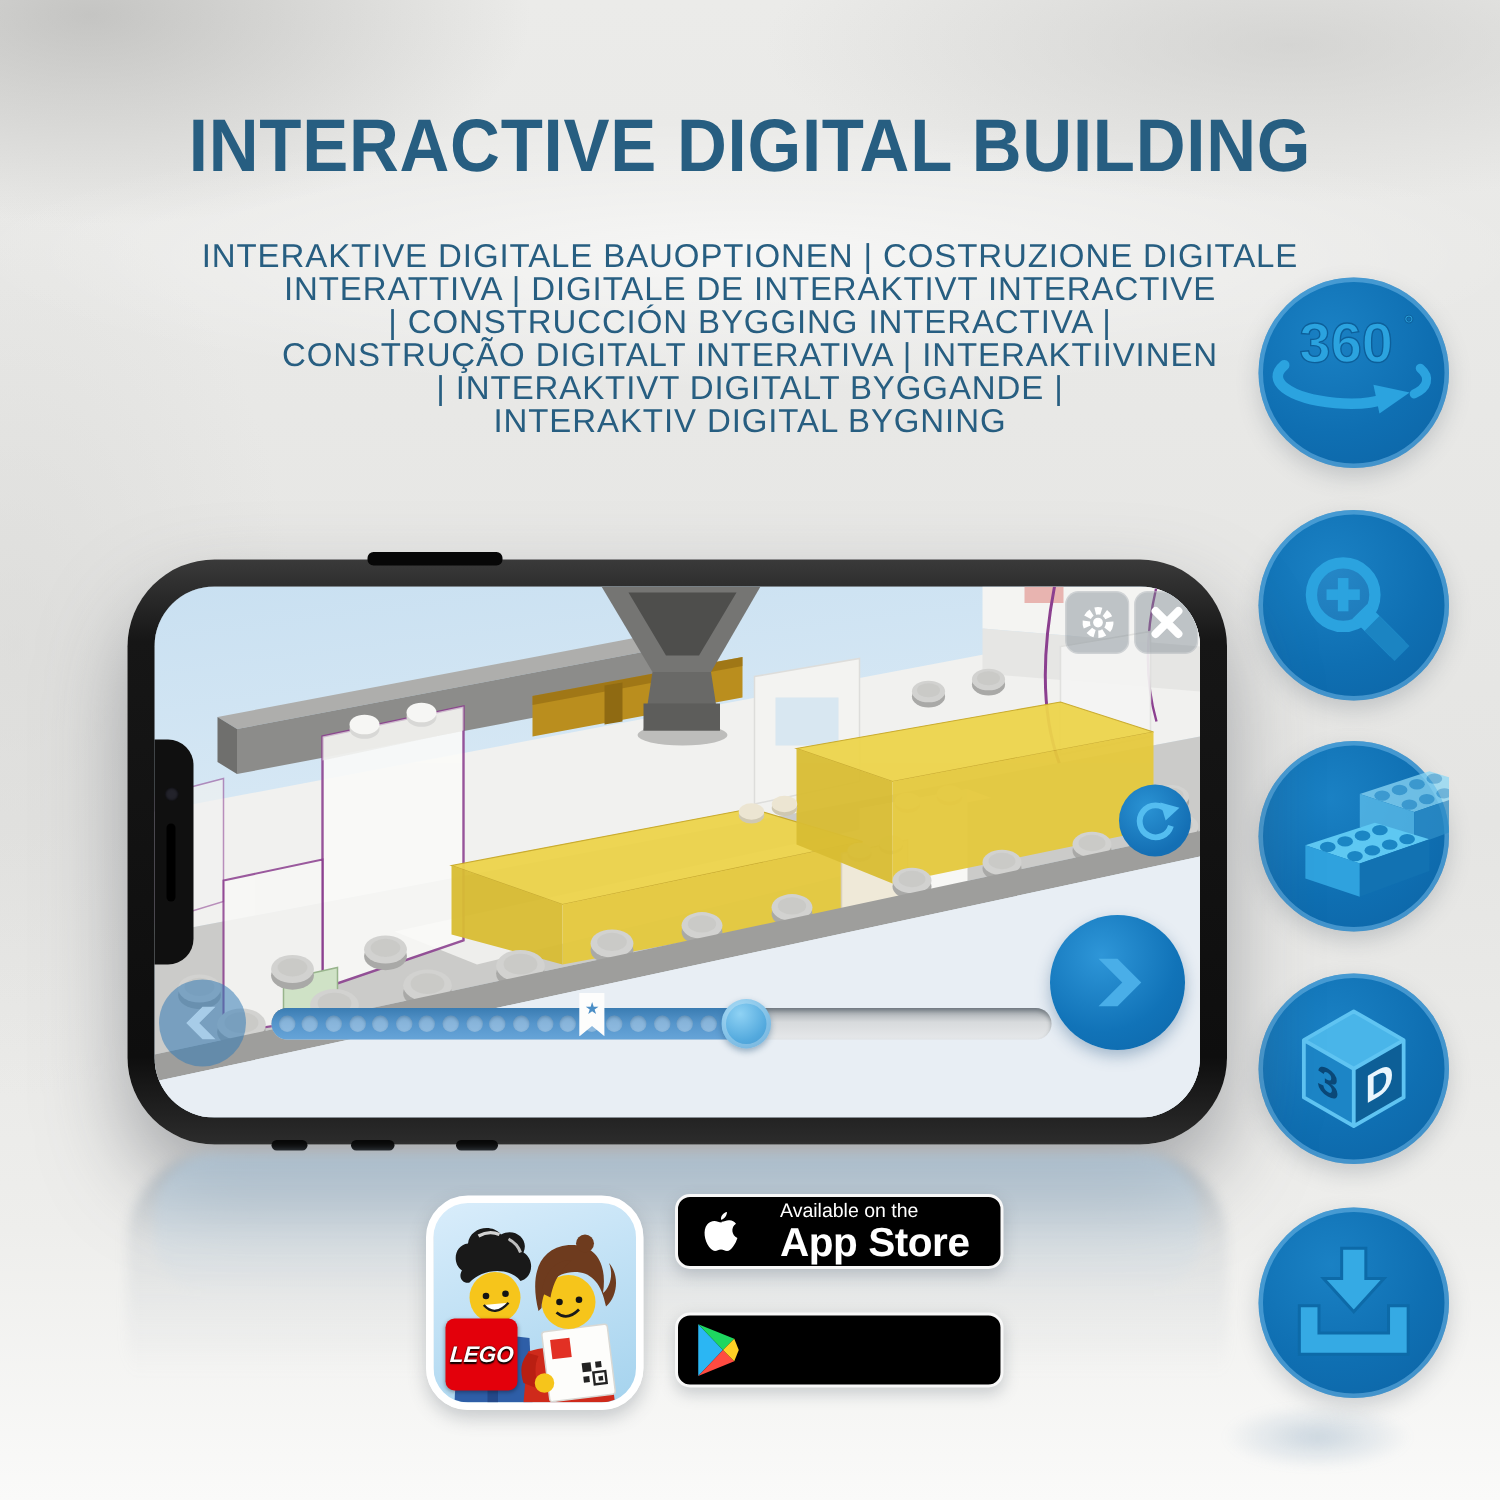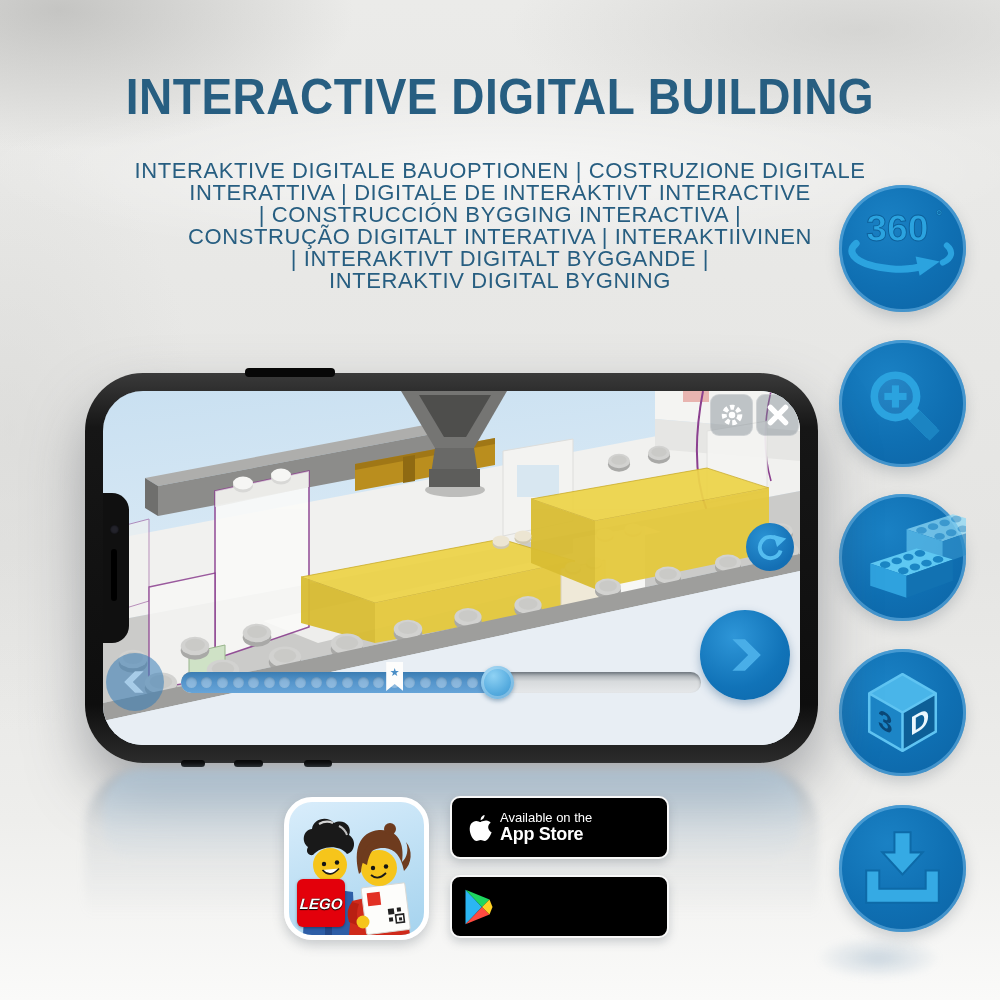--- a/index.html
+++ b/index.html
@@ -77,27 +77,27 @@
 
   
   .app-icon{position:absolute;left:284px;top:797px;width:135px;height:133px;border:5px solid #fff;
     border-radius:28px;overflow:hidden;background:linear-gradient(160deg,#d9edfb,#a5d3ee);
     box-shadow:0 5px 12px rgba(90,100,110,.3);}
   .lego-logo{position:absolute;left:8px;bottom:8px;width:48px;height:48px;background:#e3000b;
     border-radius:6px;display:flex;align-items:center;justify-content:center;
     box-shadow:0 1px 3px rgba(0,0,0,.35);}
   .lego-logo span{color:#fff;font-weight:800;font-style:italic;font-size:15px;letter-spacing:0;
     transform:skewX(-4deg);text-shadow:0 0 1px #000,0 1px 1px #000;}
-  .badge{position:absolute;left:450px;width:219px;height:63px;background:#000;border:2px solid #f8f8f8;
-    border-radius:10px;box-sizing:border-box;display:flex;align-items:center;padding:0 12px;gap:4px;
+  .badge{position:absolute;left:450px;width:219px;height:50px;background:#000;border:2px solid #f8f8f8;
+    border-radius:10px;box-sizing:border-box;display:flex;align-items:center;padding:0 12px;gap:24px;
     box-shadow:0 4px 10px rgba(90,100,110,.28);}
   .badge .txt{display:flex;flex-direction:column;justify-content:center;color:#fff;line-height:1.05;}
   .badge .t-small{font-size:13px;}
   .badge .t-small.caps{font-size:11px;letter-spacing:1.4px;}
-  .badge .t-big{font-size:18px;font-weight:700;letter-spacing:-.3px;}
+  .badge .t-big{font-size:27px;font-weight:700;letter-spacing:-.3px;}
 </style>
 </head>
 <body>
 
 <div class="page">
 
   <div class="title">INTERACTIVE DIGITAL BUILDING</div>
   <div class="subtitle">
     <div>INTERAKTIVE DIGITALE BAUOPTIONEN | COSTRUZIONE DIGITALE</div>
     <div>INTERATTIVA | DIGITALE DE INTERAKTIVT INTERACTIVE</div>

